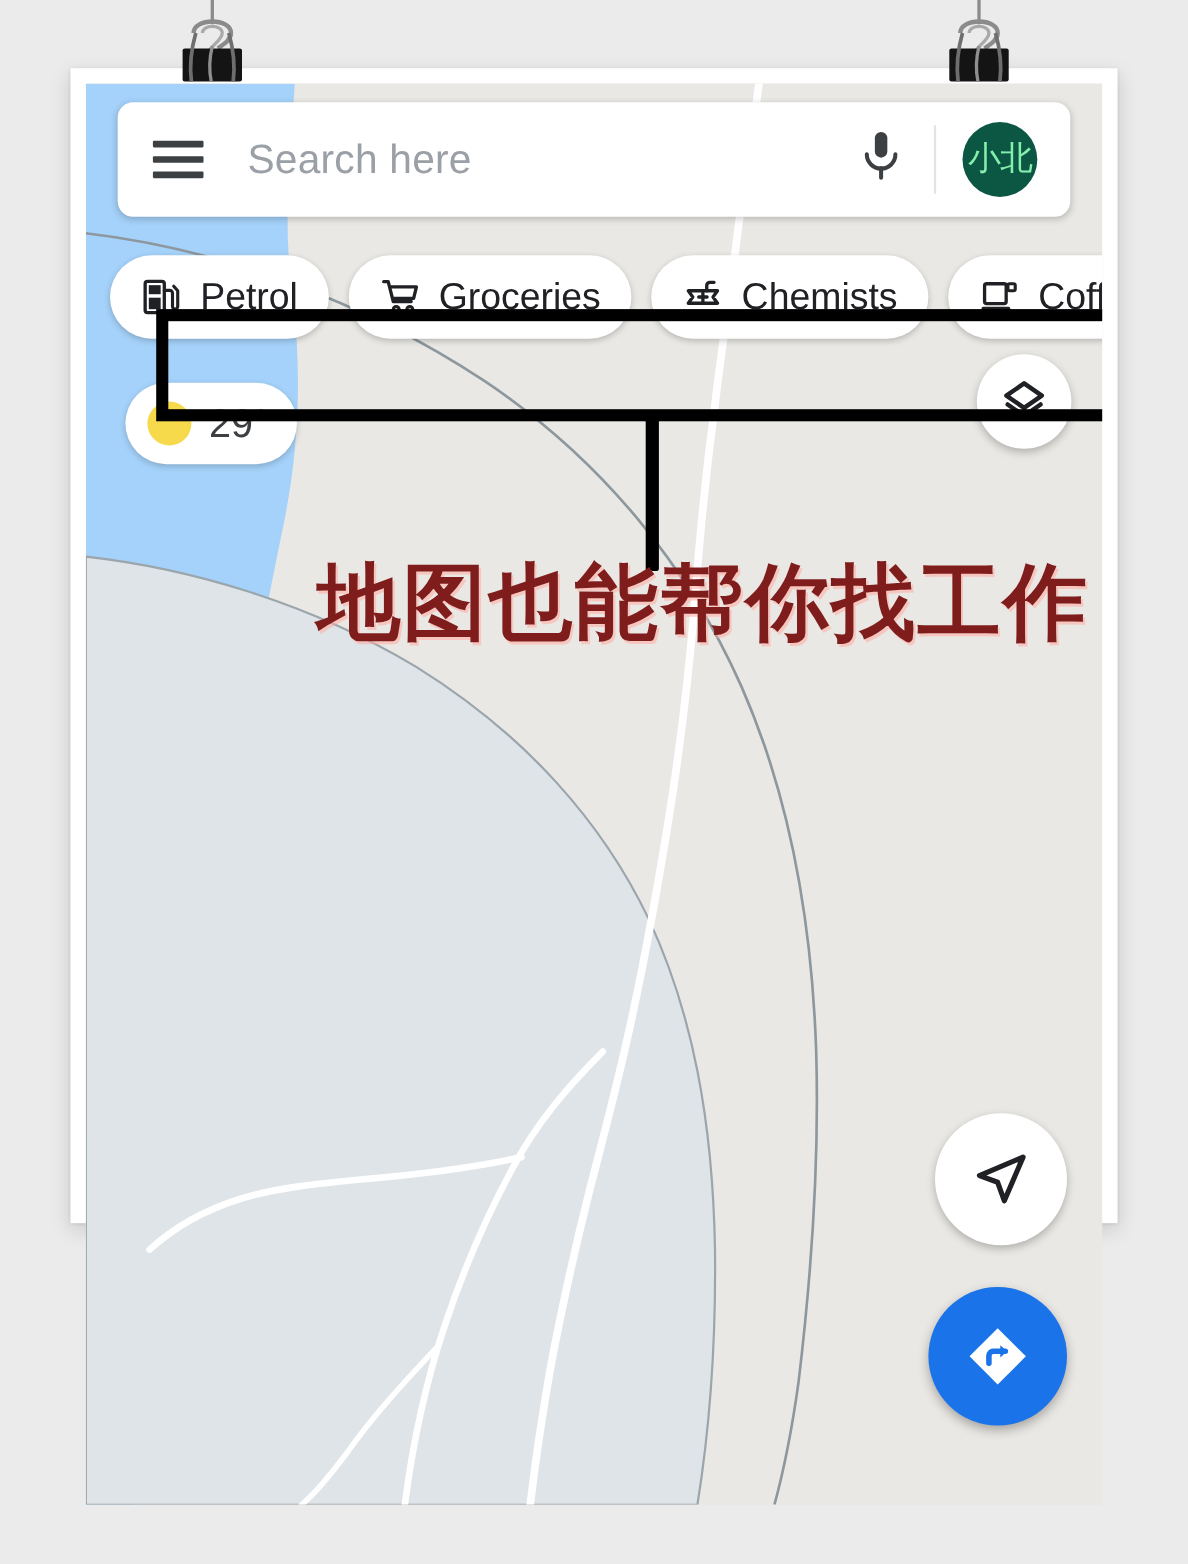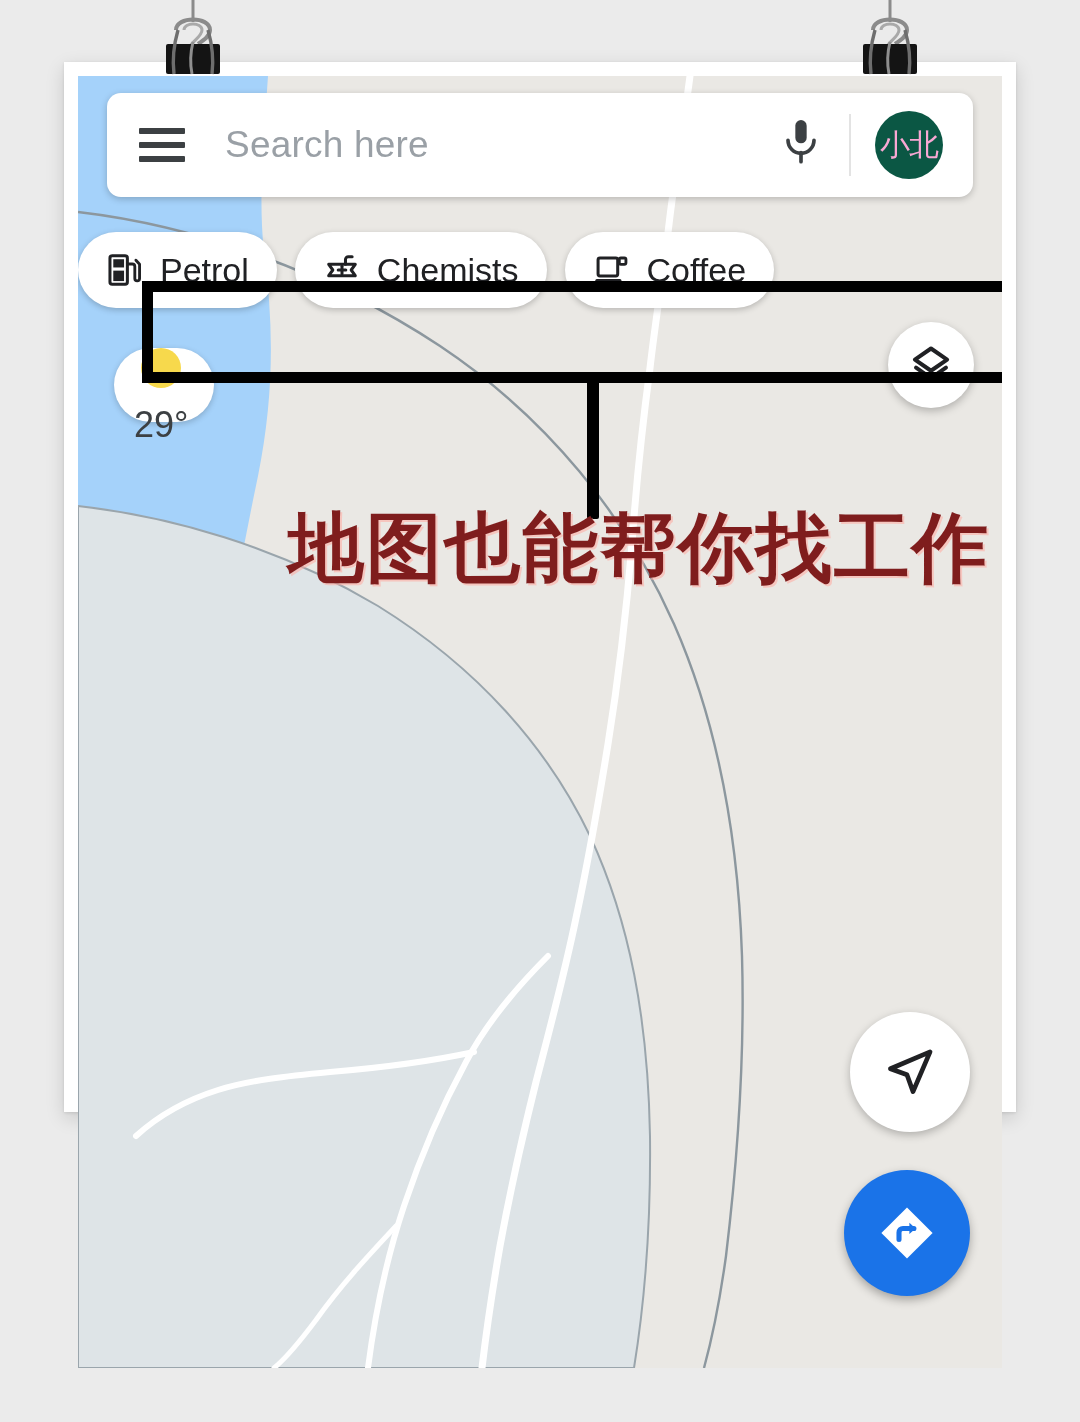--- a/index.html
+++ b/index.html
@@ -108,39 +108,40 @@
     height: 62px;
     background: #e3e3e3;
     margin: 0 24px 0 20px;
   }
   #avatar {
     flex: none;
     width: 68px;
     height: 68px;
     border-radius: 50%;
     background: #0b5744;
-    color: #f9a8d4;
+    color: #86efac;
     font-size: 30px;
     line-height: 68px;
     text-align: center;
     letter-spacing: -1px;
     margin-right: 30px;
     font-family: "DejaVu Sans", sans-serif;
   }
 
   
   #chips {
     position: absolute;
     left: 0;
     top: 148px;
     width: 100%;
     height: 92px;
     display: flex;
     align-items: center;
     gap: 18px;
+    padding-left: 22px;
     box-sizing: border-box;
     overflow: hidden;
   }
   .chip {
     flex: none;
     height: 76px;
     background: #ffffff;
     border-radius: 38px;
     box-shadow: 0 2px 6px rgba(0,0,0,0.22);
     display: flex;
@@ -161,21 +162,20 @@
     left: 36px;
     top: 272px;
     height: 74px;
     background: #ffffff;
     border-radius: 37px;
     box-shadow: 0 2px 6px rgba(0,0,0,0.20);
     display: flex;
     align-items: center;
     padding: 0 26px 0 20px;
     gap: 16px;
-    flex-direction: column;
   }
   #sun-icon {
     width: 40px;
     height: 40px;
     border-radius: 50%;
     background: #f7d94c;
     flex: none;
   }
   #weather-temp {
     font-size: 36px;
@@ -326,20 +326,31 @@
           <svg width="38" height="38" viewBox="0 0 24 24" aria-hidden="true">
             <rect x="2.5" y="3" width="11" height="18" rx="1.4" fill="none" stroke="#202124" stroke-width="1.9"></rect>
             <rect x="4.6" y="5.2" width="6.8" height="5.2" fill="#202124"></rect>
             <rect x="4.6" y="12.4" width="6.8" height="6.6" fill="#202124"></rect>
             <path d="M13.5 8.2h3.1a1.6 1.6 0 0 1 1.6 1.6v7.6a1.5 1.5 0 0 0 3 0V8.4l-2.3-2.6" fill="none" stroke="#202124" stroke-width="1.8" stroke-linecap="round" stroke-linejoin="round"></path>
           </svg>
         </span>
         <span class="chip-label">Petrol</span>
       </div>
 
+      <div class="chip">
+        <span class="chip-icon">
+          <svg width="38" height="38" viewBox="0 0 24 24" aria-hidden="true">
+            <path d="M2.4 3.2h2.6l2.9 11.4h10.3" fill="none" stroke="#202124" stroke-width="1.9" stroke-linecap="round" stroke-linejoin="round"></path>
+            <path d="M6.4 6.2h14.8l-1.6 6.6H8.1" fill="none" stroke="#202124" stroke-width="1.9" stroke-linejoin="round"></path>
+            <circle cx="9.6" cy="19.2" r="1.7" fill="none" stroke="#202124" stroke-width="1.8"></circle>
+            <circle cx="17.4" cy="19.2" r="1.7" fill="none" stroke="#202124" stroke-width="1.8"></circle>
+          </svg>
+        </span>
+        <span class="chip-label">Groceries</span>
+      </div>
 
       <div class="chip">
         <span class="chip-icon">
           <svg width="38" height="38" viewBox="0 0 24 24" aria-hidden="true">
             <path d="M3.6 8.4h16.8l-2.6 3.6 2.6 3.6H3.6l2.6-3.6z" fill="none" stroke="#202124" stroke-width="1.9" stroke-linejoin="round"></path>
             <path d="M14.2 8.4V5.4c0-1 .8-1.8 1.8-1.8h2.4" fill="none" stroke="#202124" stroke-width="1.9" stroke-linecap="round"></path>
             <line x1="12" y1="9.6" x2="12" y2="14.4" stroke="#202124" stroke-width="1.9" stroke-linecap="round"></line>
             <line x1="9.6" y1="12" x2="14.4" y2="12" stroke="#202124" stroke-width="1.9" stroke-linecap="round"></line>
           </svg>
         </span>

